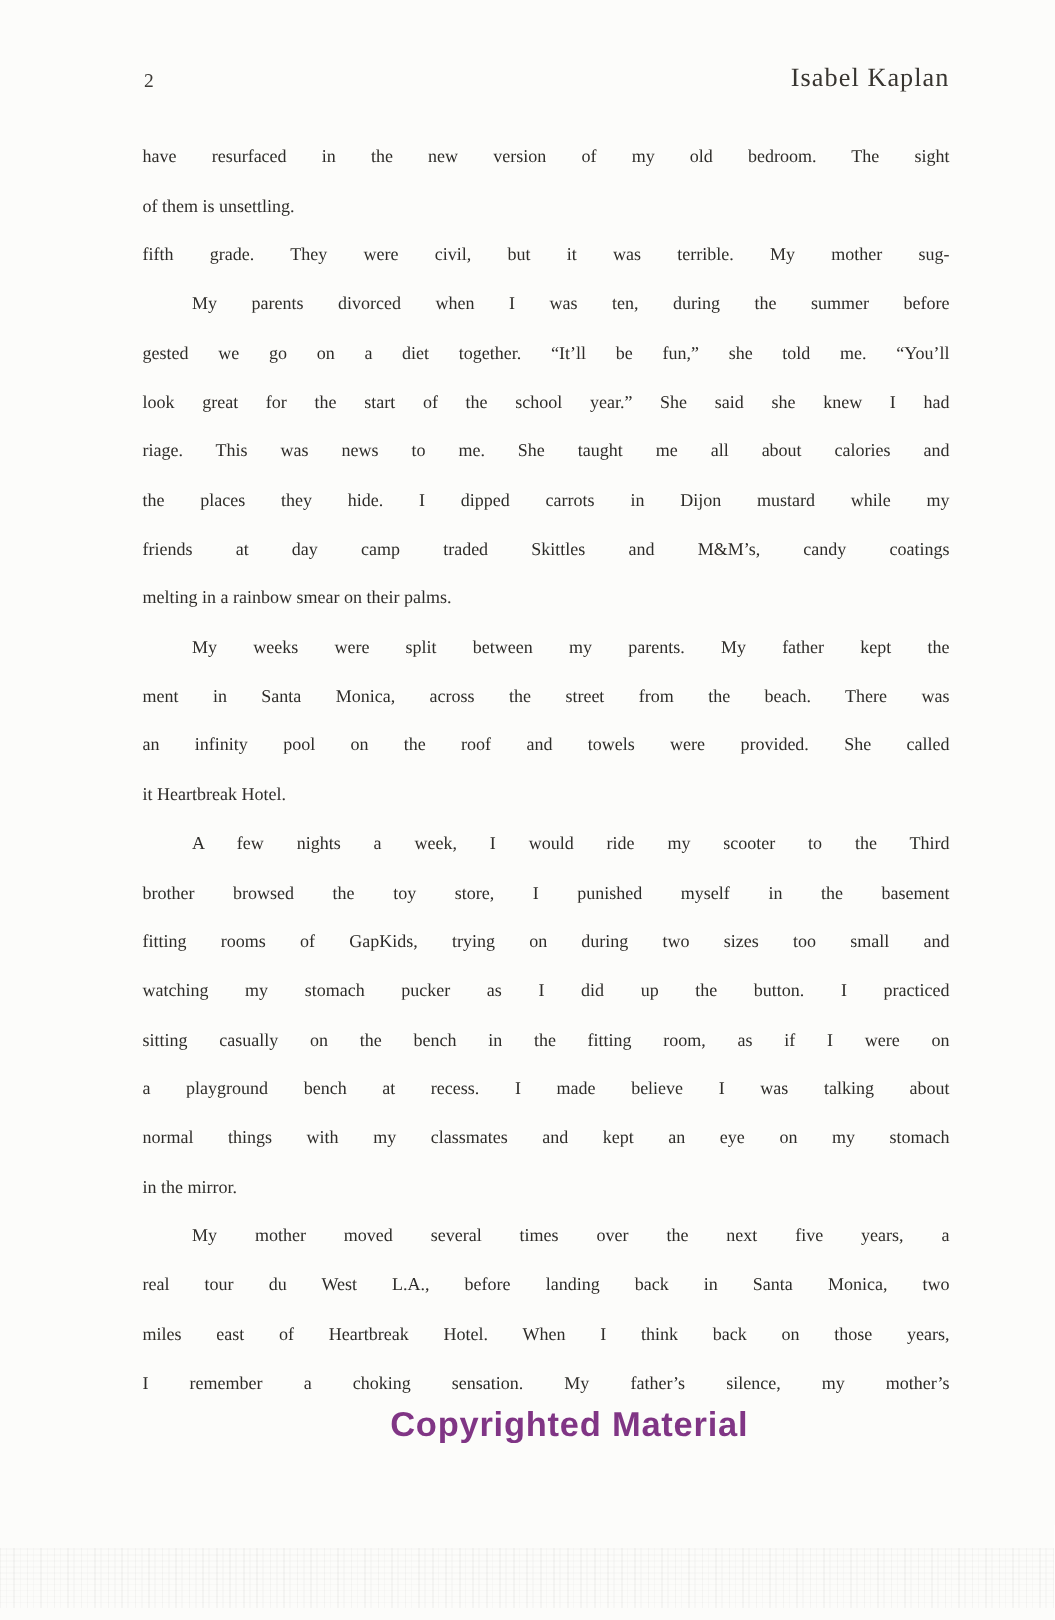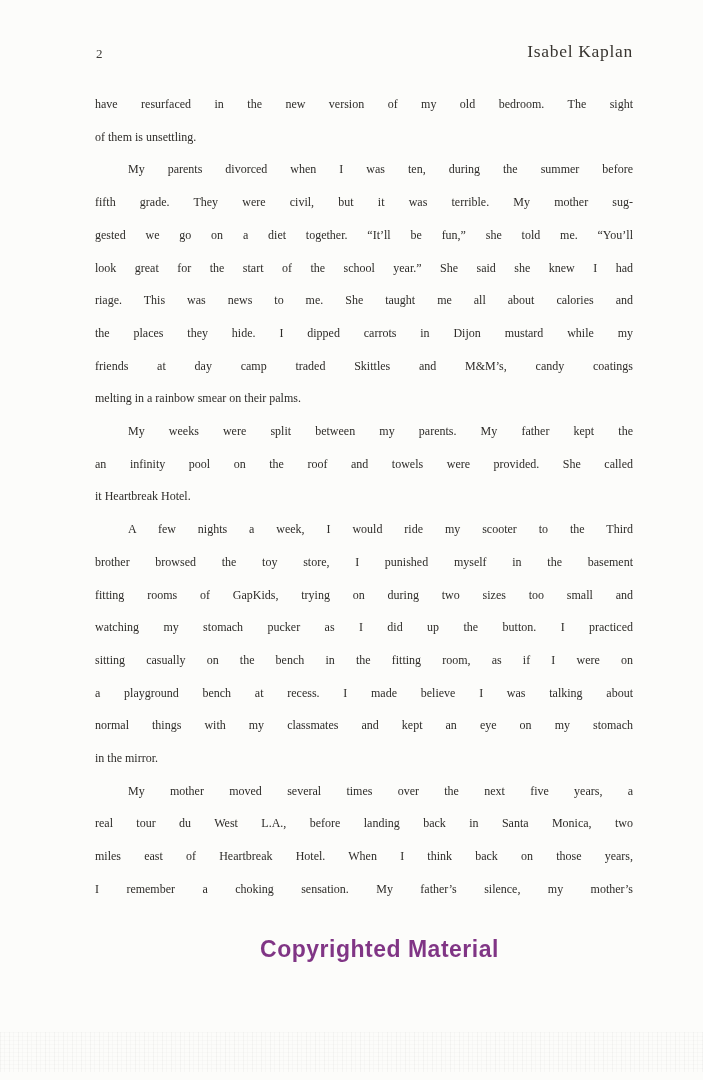--- a/index.html
+++ b/index.html
@@ -88,31 +88,32 @@
   </header>
 
   <div class="watermark" style="color: #701a75; padding-left: 28px;">Copyrighted Material</div>
 
   <main class="page-body">
       <div class="paragraph">
         <div class="line">have resurfaced in the new version of my old bedroom. The sight</div>
         <div class="line short">of them is unsettling.</div>
       </div>
       <div class="paragraph">
+        <div class="line">fifth grade. They were civil, but it was terrible. My mother sug-</div>
         <div class="line indent">My parents divorced when I was ten, during the summer before</div>
-        <div class="line">fifth grade. They were civil, but it was terrible. My mother sug-</div>
         <div class="line">gested we go on a diet together. “It’ll be fun,” she told me. “You’ll</div>
         <div class="line">look great for the start of the school year.” She said she knew I had</div>
         <div class="line">riage. This was news to me. She taught me all about calories and</div>
         <div class="line">the places they hide. I dipped carrots in Dijon mustard while my</div>
         <div class="line">friends at day camp traded Skittles and M&amp;M’s, candy coatings</div>
         <div class="line short">melting in a rainbow smear on their palms.</div>
       </div>
       <div class="paragraph">
         <div class="line indent">My weeks were split between my parents. My father kept the</div>
+        <div class="line">ment in Santa Monica, across the street from the beach. There was</div>
         <div class="line">an infinity pool on the roof and towels were provided. She called</div>
         <div class="line short">it Heartbreak Hotel.</div>
       </div>
       <div class="paragraph">
         <div class="line indent">A few nights a week, I would ride my scooter to the Third</div>
         <div class="line">brother browsed the toy store, I punished myself in the basement</div>
         <div class="line">fitting rooms of GapKids, trying on during two sizes too small and</div>
         <div class="line">watching my stomach pucker as I did up the button. I practiced</div>
         <div class="line">sitting casually on the bench in the fitting room, as if I were on</div>
         <div class="line">a playground bench at recess. I made believe I was talking about</div>

